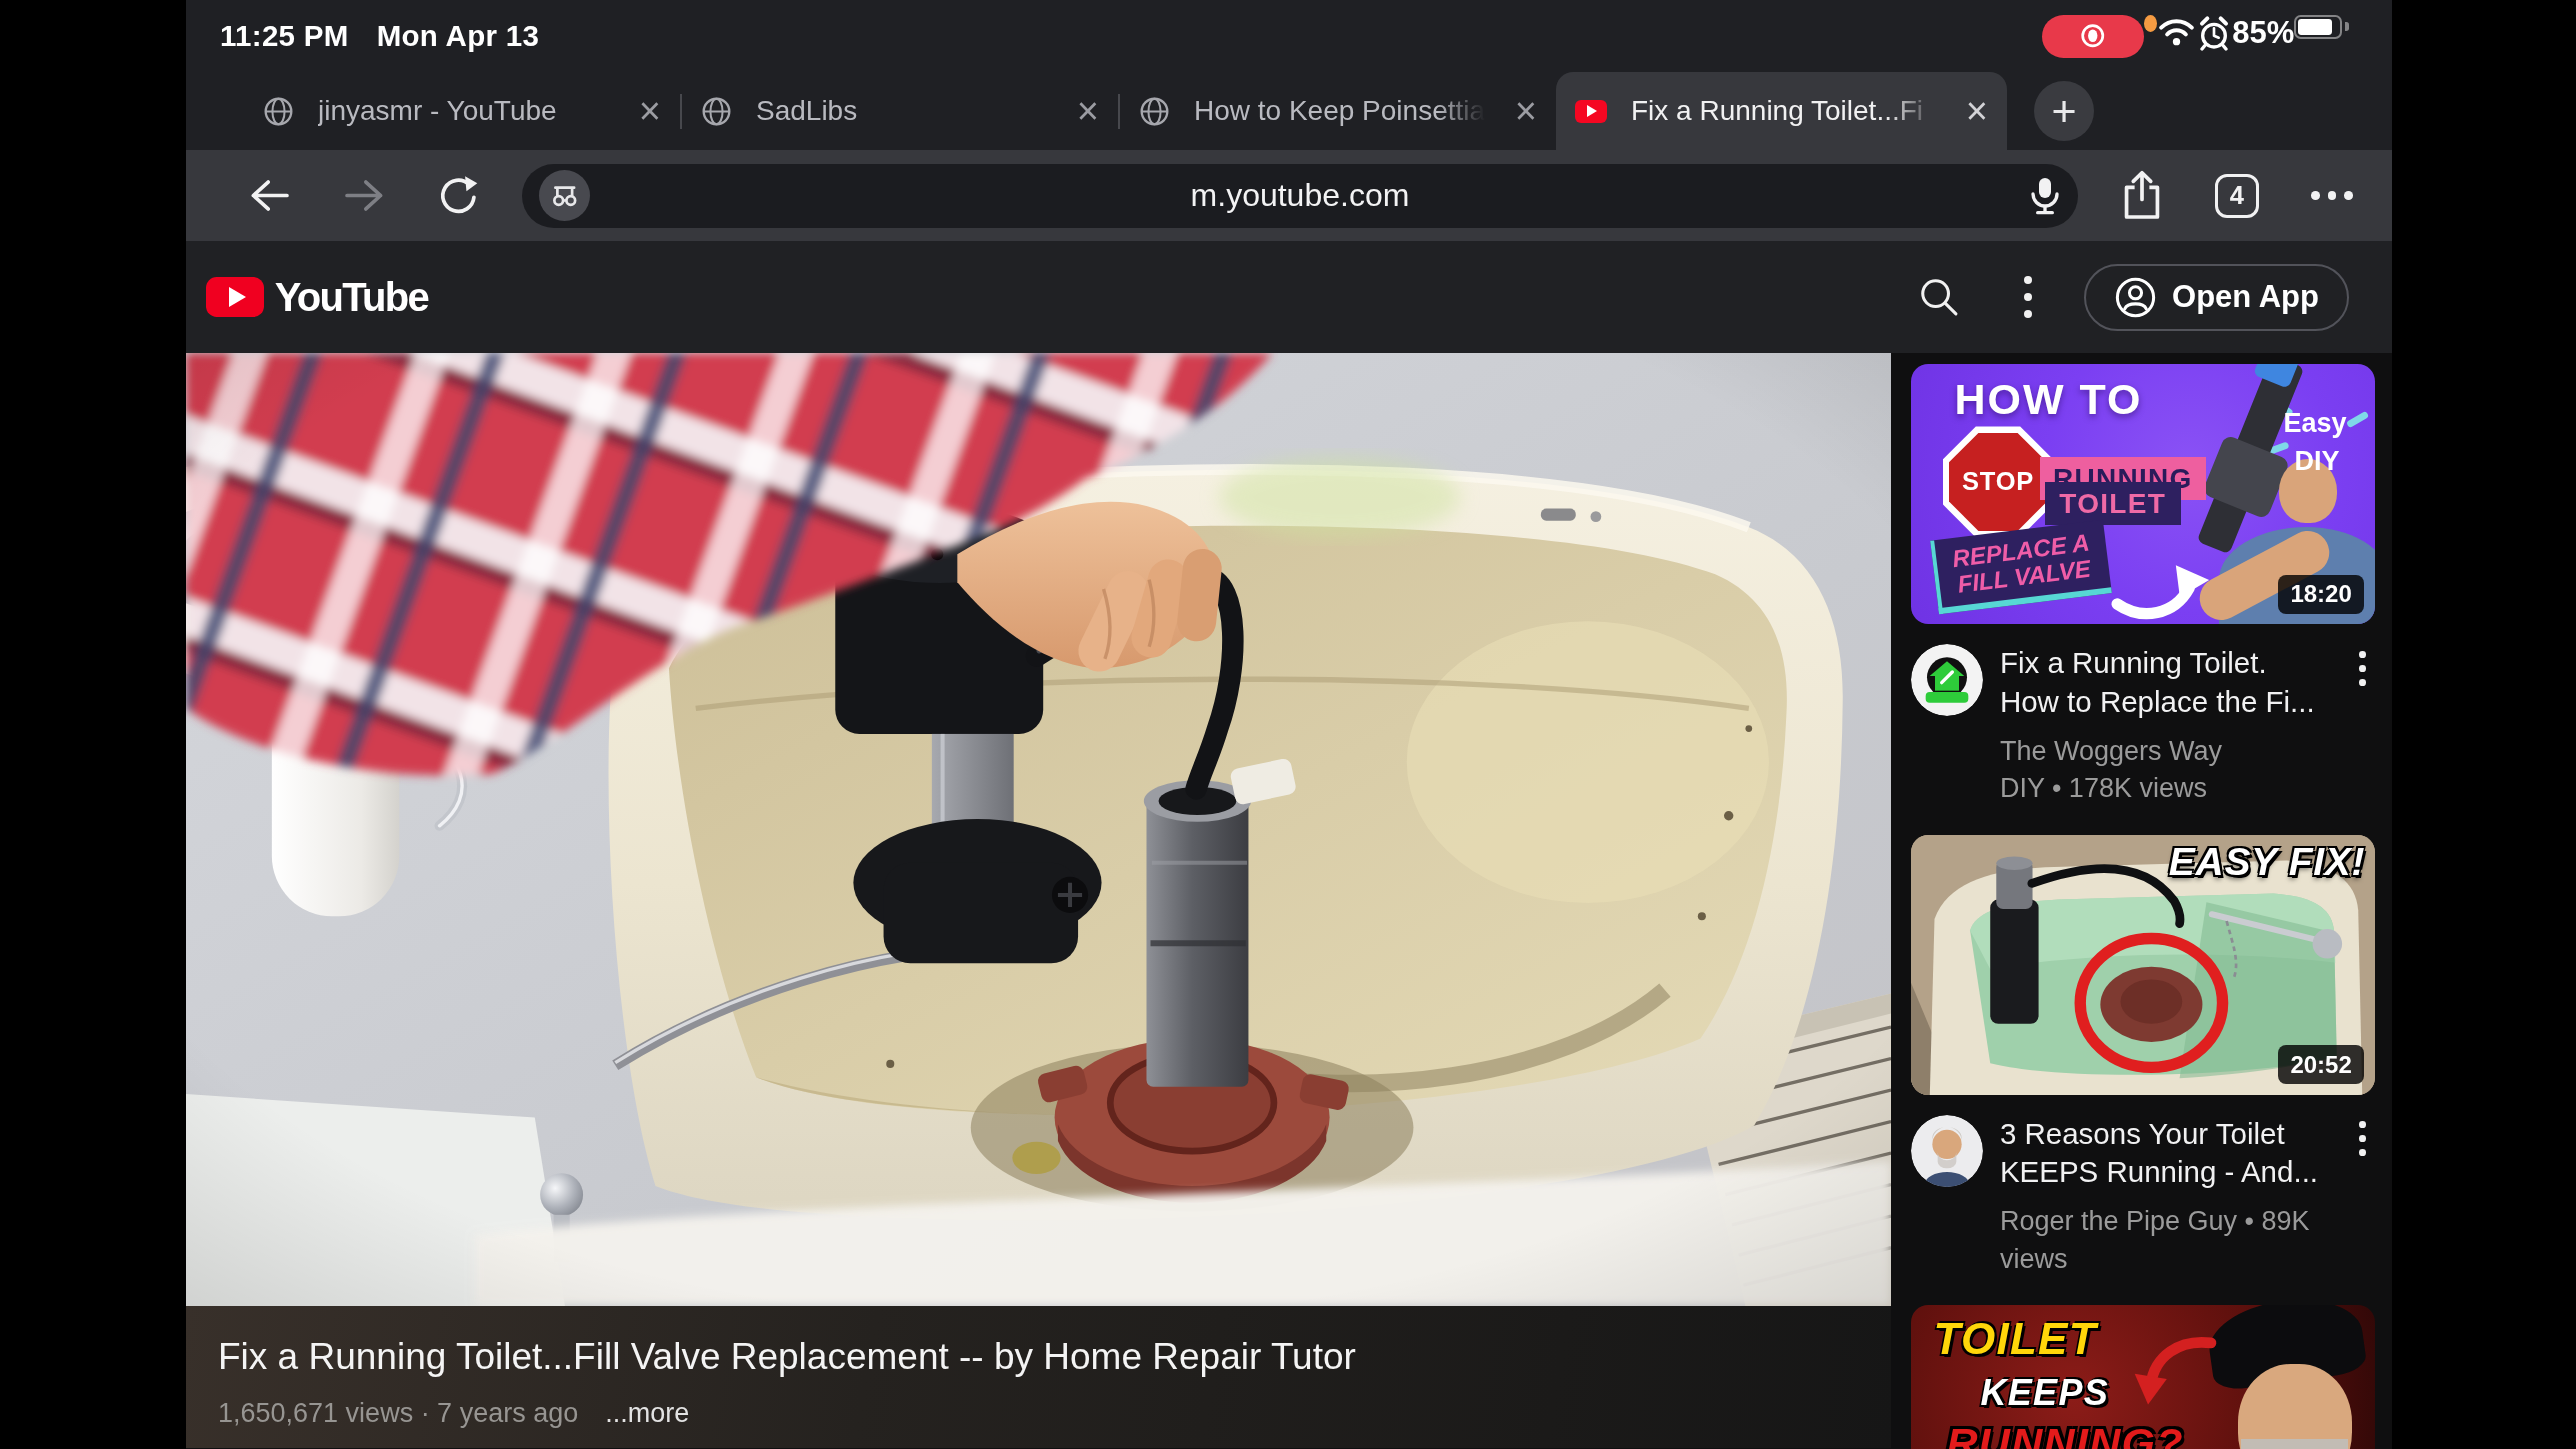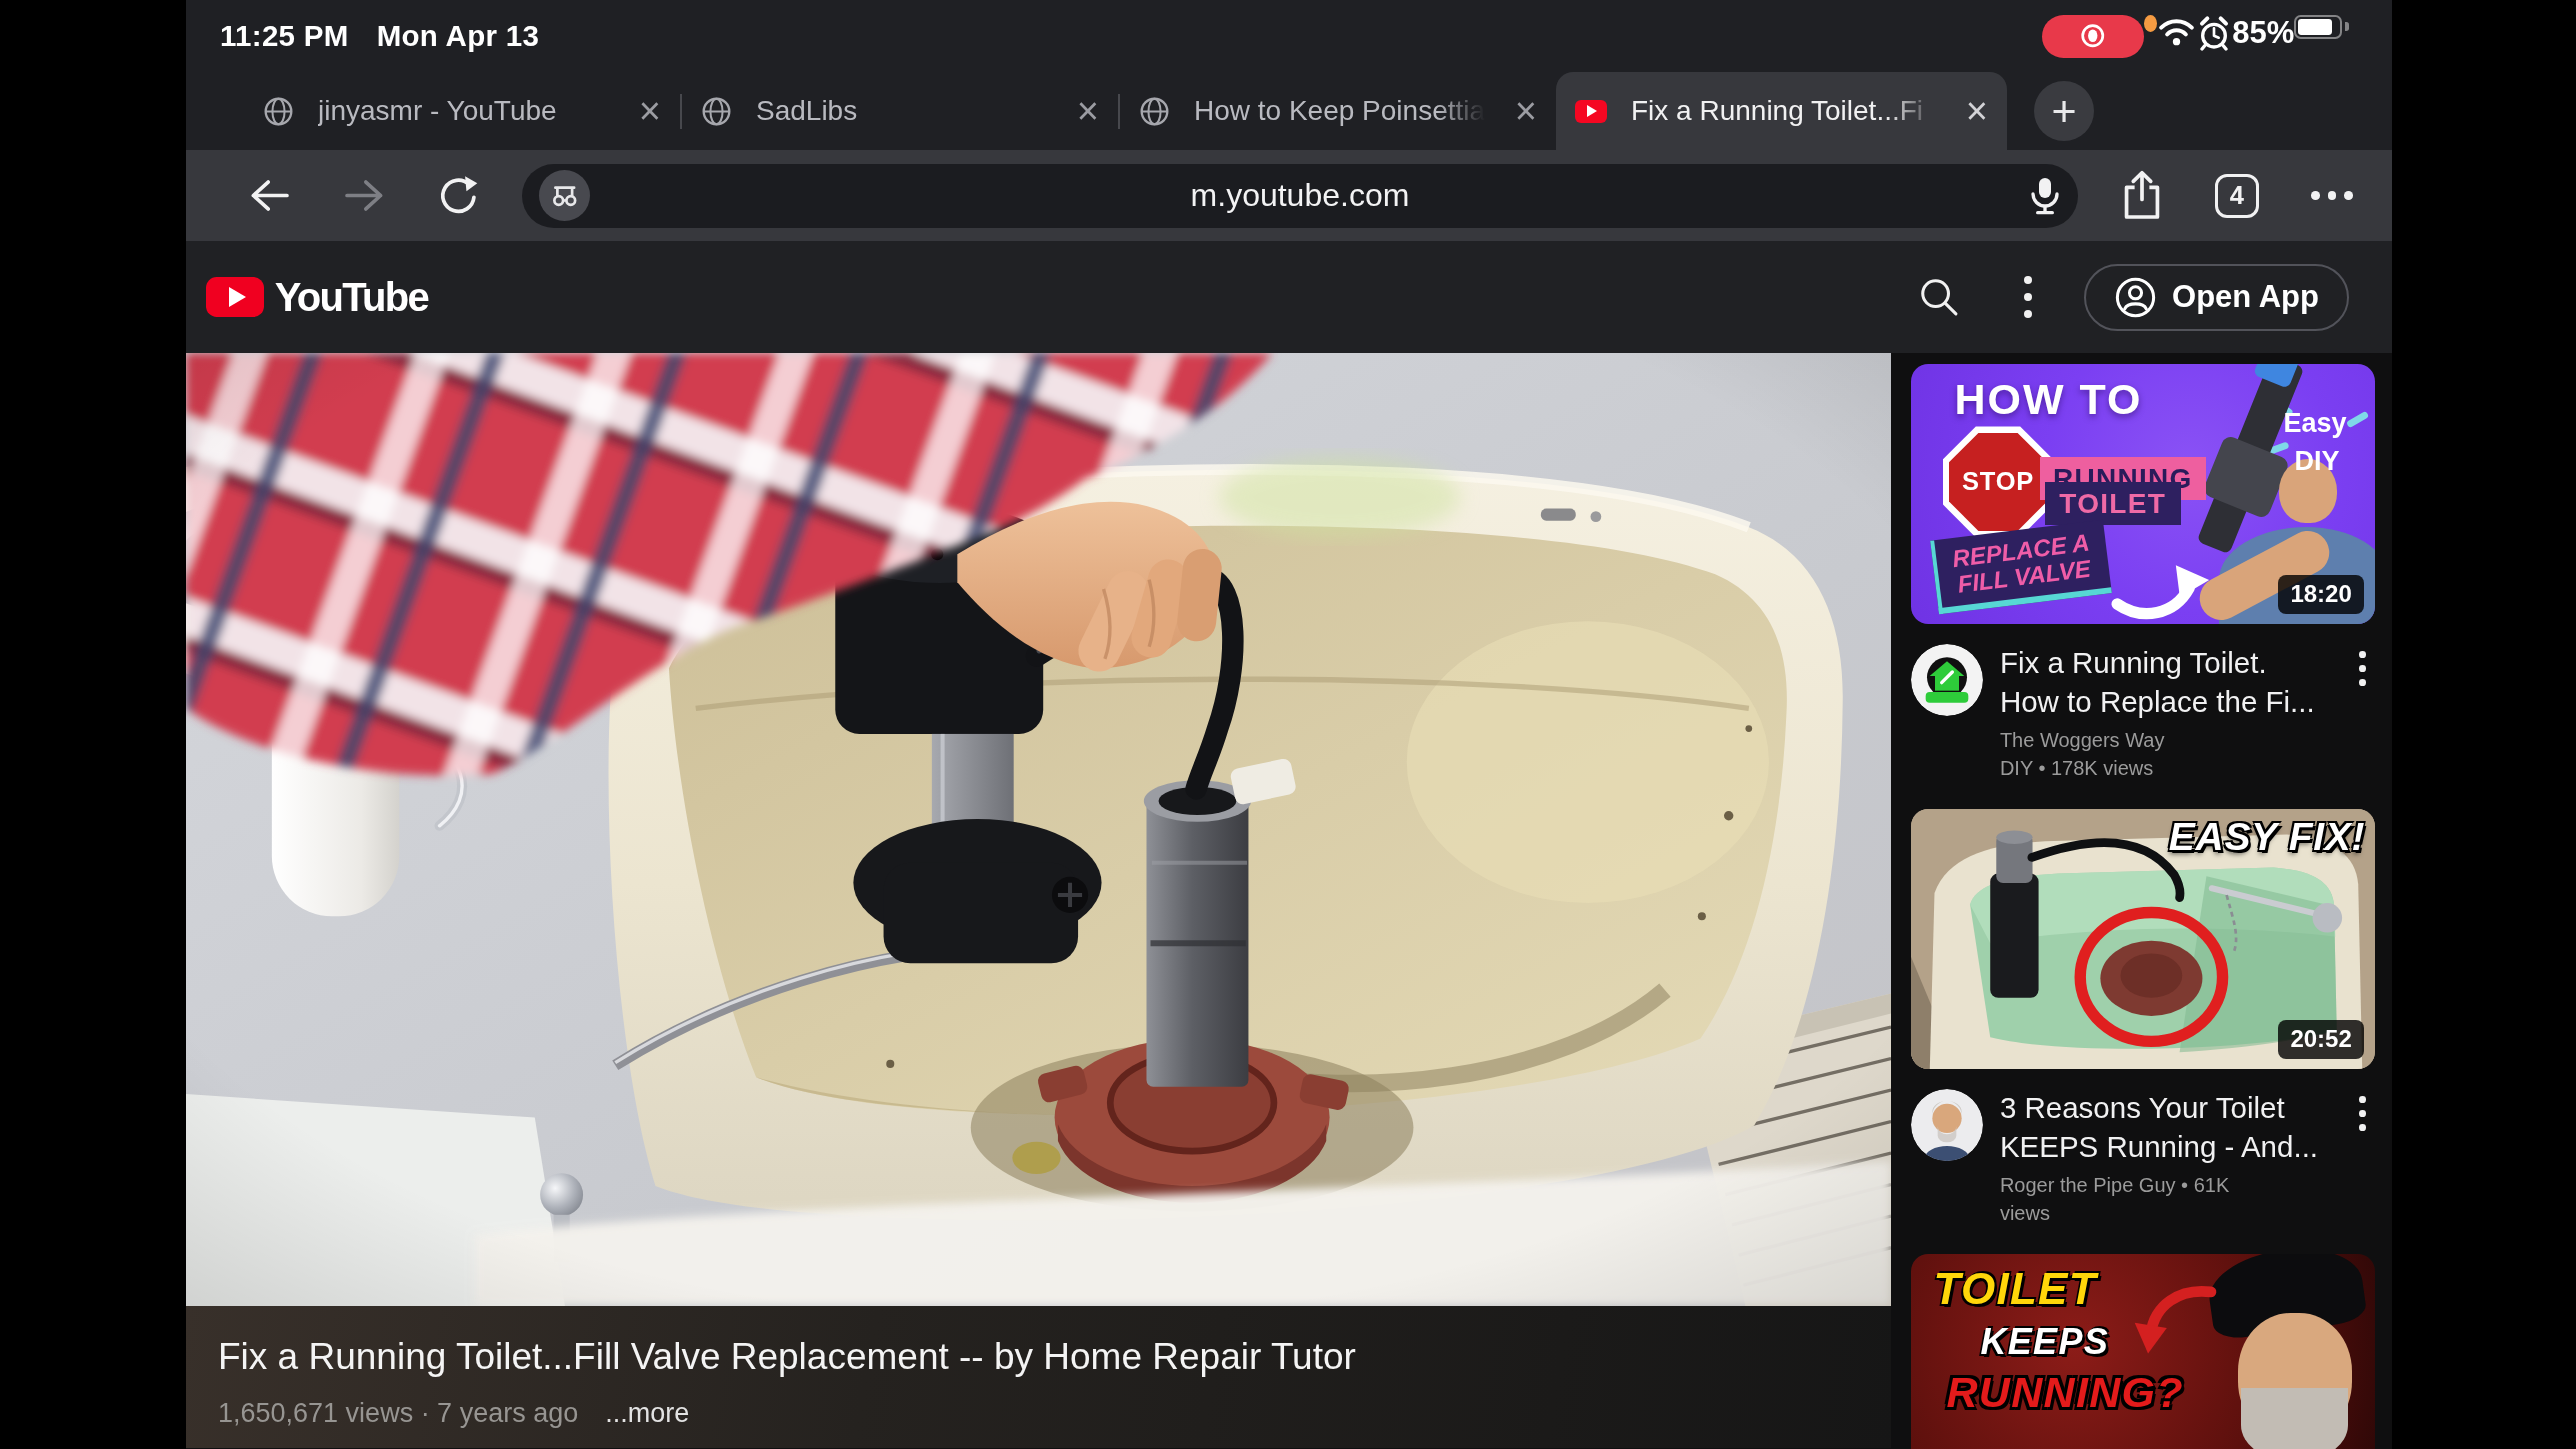--- a/index.html
+++ b/index.html
@@ -67,21 +67,21 @@
   .vi-more{color:#e3e3e3;font-weight:500;}
 
   
   .sidebar{width:464px;margin-left:19.5px;padding-top:11.4px;box-sizing:border-box;display:flex;flex-direction:column;}
   .thumb{height:260px;border-radius:17.4px;position:relative;overflow:hidden;flex:0 0 auto;}
   .dur-badge{position:absolute;right:10.7px;bottom:10.7px;background:rgba(0,0,0,.8);color:#fff;font-size:24px;font-weight:600;padding:5.4px 12px;border-radius:8px;}
   .meta-row{display:flex;gap:17.4px;padding:20px 0 27px 0;}
   .avatar{width:72px;height:72px;border-radius:50%;flex:0 0 auto;overflow:hidden;position:relative;}
   .meta-text{flex:1;min-width:0;}
   .meta-title{font-size:29.5px;font-weight:500;color:#f1f1f2;line-height:1.3;}
-  .meta-byline{margin-top:6px;font-size:20px;color:#9b9b9b;line-height:1.38;}
+  .meta-byline{margin-top:12px;font-size:27px;color:#9b9b9b;line-height:1.38;}
   .meta-kebab{width:24px;display:flex;flex-direction:column;gap:7.4px;align-items:center;padding-top:6.7px;flex:0 0 auto;}
   .meta-kebab span{width:6.7px;height:6.7px;border-radius:50%;background:#f1f1f1;}
 
   
   .t1{background:radial-gradient(circle at 60% 40%,#8a52f5 0%,#7b3ff2 45%,#6f33e4 100%);}
   .t1-howto{position:absolute;left:44px;top:10.7px;font-size:43px;font-weight:800;color:#fff;letter-spacing:2px;text-shadow:0 3.4px 6.7px rgba(40,10,90,.5);}
   .t1-stop-outer{position:absolute;left:32px;top:62px;width:111px;height:111px;background:#fff;
      clip-path:polygon(30% 0,70% 0,100% 30%,100% 70%,70% 100%,30% 100%,0 70%,0 30%);display:flex;align-items:center;justify-content:center;}
   .t1-stop-inner{width:98px;height:98px;background:#c62020;clip-path:polygon(30% 0,70% 0,100% 30%,100% 70%,70% 100%,30% 100%,0 70%,0 30%);
      display:flex;align-items:center;justify-content:center;color:#fff;font-size:25.5px;font-weight:800;letter-spacing:0.7px;}
@@ -555,21 +555,21 @@
             <circle cx="54" cy="54" r="54" fill="#ececee"></circle>
             <circle cx="54" cy="44" r="22" fill="#d9a77c"></circle>
             <path d="M32 40 a22 22 0 0 1 44 0 l0 -6 a22 16 0 0 0 -44 0 Z" fill="#cfcbc6"></path>
             <path d="M40 56 a14 12 0 0 0 28 0 l0 14 a14 10 0 0 1 -28 0 Z" fill="#cfcbc6" opacity="0.9"></path>
             <path d="M18 108 C22 78 86 78 90 108 Z" fill="#3c4f73"></path>
           </svg>
         </div>
         <div class="meta-text">
           <div class="meta-title">3 Reasons Your Toilet KEEPS Running - And...</div>
           <div class="meta-byline">
-            <div>Roger the Pipe Guy • 61K</div>
+            <div>Roger the Pipe Guy • 89K</div>
             <div>views</div>
           </div>
         </div>
         <div class="meta-kebab">
               <span></span>
               <span></span>
               <span></span>
             </div>
       </div>
 

